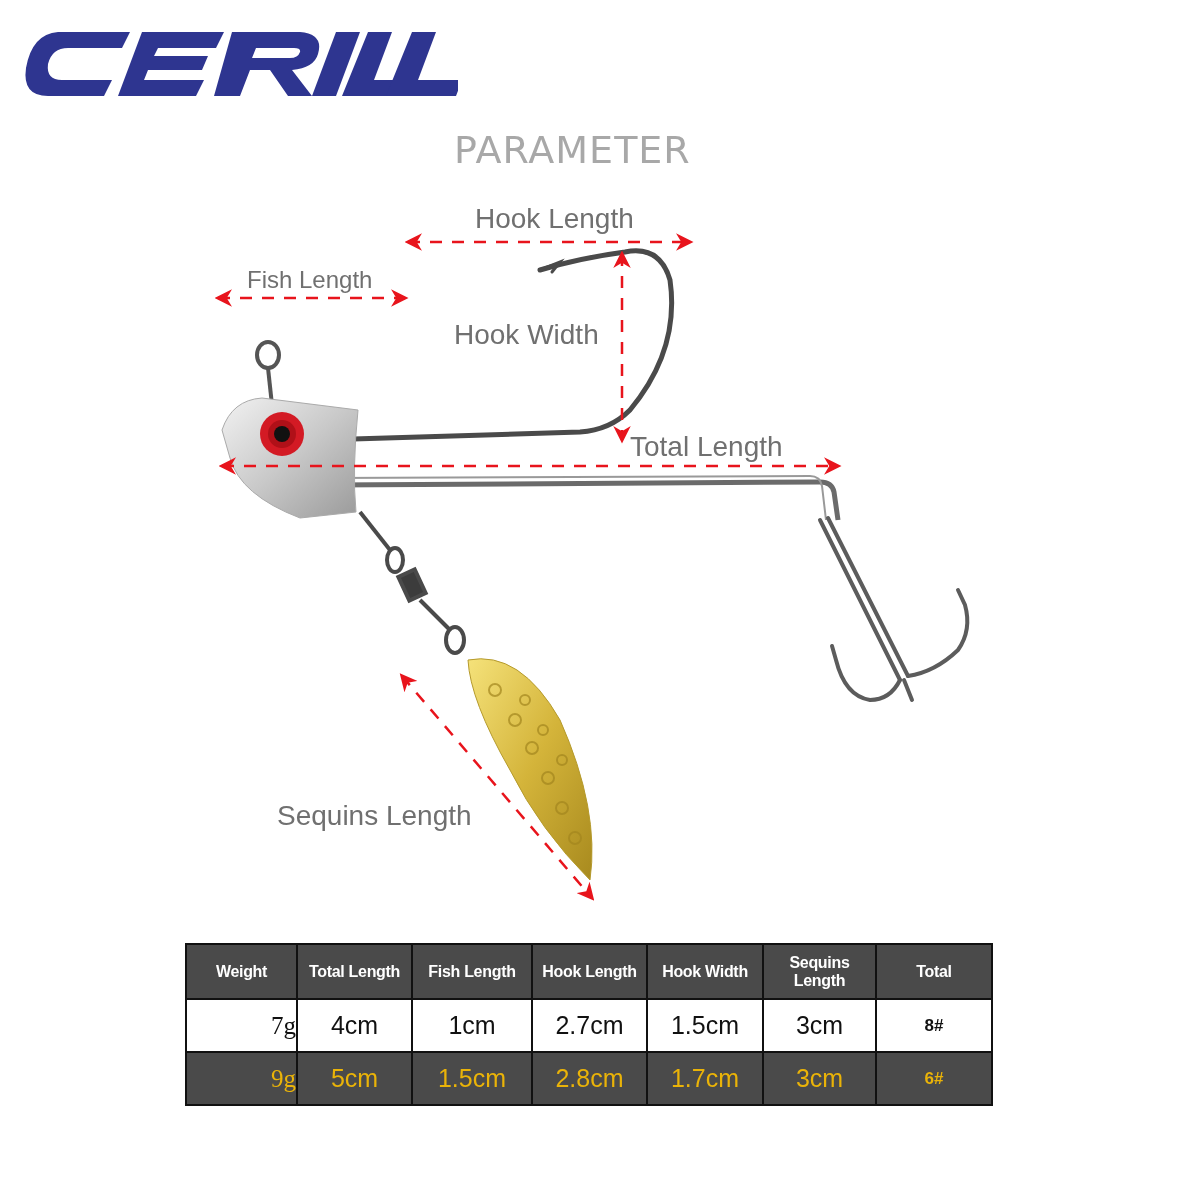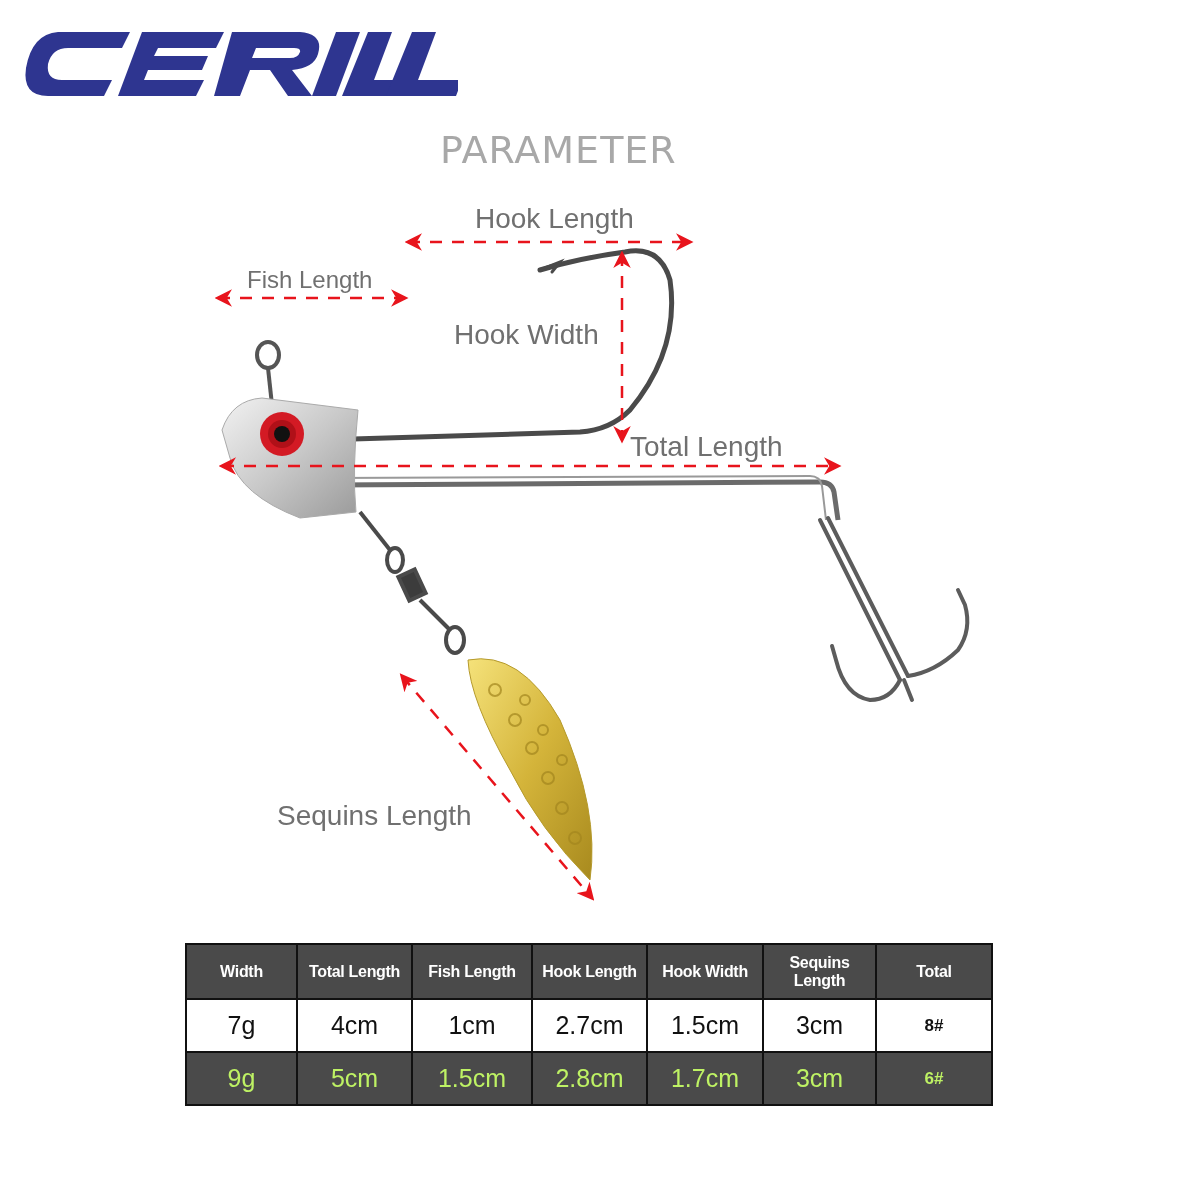--- a/index.html
+++ b/index.html
@@ -1,28 +1,28 @@
 <!DOCTYPE html>
 <html><head>
 <meta charset="utf-8">
 <style>
   html,body{margin:0;padding:0;background:#ffffff;}
   body{width:1200px;height:1200px;position:relative;overflow:hidden;font-family:"Liberation Sans",sans-serif;}
   .logo{position:absolute;left:18px;top:28px;width:440px;height:72px;}
-  .title{position:absolute;left:440px;top:128px;font-family:"DejaVu Sans",sans-serif;font-size:38px;letter-spacing:1px;color:#a8a8a8;font-weight:normal;}
+  .title{position:absolute;left:454px;top:128px;font-family:"DejaVu Sans",sans-serif;font-size:38px;letter-spacing:1px;color:#a8a8a8;font-weight:normal;}
   .diagram{position:absolute;left:0;top:0;width:1200px;height:940px;}
   .lbl{position:absolute;font-family:"Liberation Sans",sans-serif;color:#707070;font-size:28px;white-space:nowrap;}
   .lbl.small{font-size:24px;}
   table.params{position:absolute;left:185px;top:943px;border-collapse:collapse;width:806px;table-layout:fixed;}
   table.params td, table.params th{border:2px solid #111;text-align:center;padding:0;}
   table.params th{background:#4a4a4a;color:#ffffff;font-weight:bold;font-size:16px;height:53px;letter-spacing:-0.3px;}
   table.params td{height:51px;font-size:25px;color:#111;}
-  table.params tr.dark td{background:#4a4a4a;color:#bef264;}
+  table.params tr.dark td{background:#4a4a4a;color:#eab308;}
   table.params td.hook{font-size:17px;font-weight:bold;}
-  table.params td.wt{text-align:center;}
+  table.params td.wt{text-align:right;font-family:Liberation Serif, serif;}
 </style>
 </head>
 <body>
 
 <svg class="logo" viewBox="0 0 440 72">
   <g fill="#2e3590">
 
     <path d="M40 4 H112 L104 20 H50 Q34 20 30 36 Q28 52 44 52 H94 L86 68 H30 Q4 68 8 40 Q14 6 40 4 Z"></path>
 
     <path d="M124 4 H206 L198 20 H140 L136 28 H190 L184 42 H130 L126 52 H186 L178 68 H100 Z"></path>
@@ -127,21 +127,21 @@
     <col style="width:111px">
       <col style="width:115px">
       <col style="width:120px">
       <col style="width:115px">
       <col style="width:116px">
       <col style="width:113px">
       <col style="width:116px">
   </colgroup>
   <thead>
     <tr>
-      <th>Width</th>
+      <th>Weight</th>
       <th>Total Length</th>
       <th>Fish Length</th>
       <th>Hook Length</th>
       <th>Hook Width</th>
       <th>Sequins Length</th>
       <th>Total</th>
     </tr>
   </thead>
   <tbody>
     <tr>

